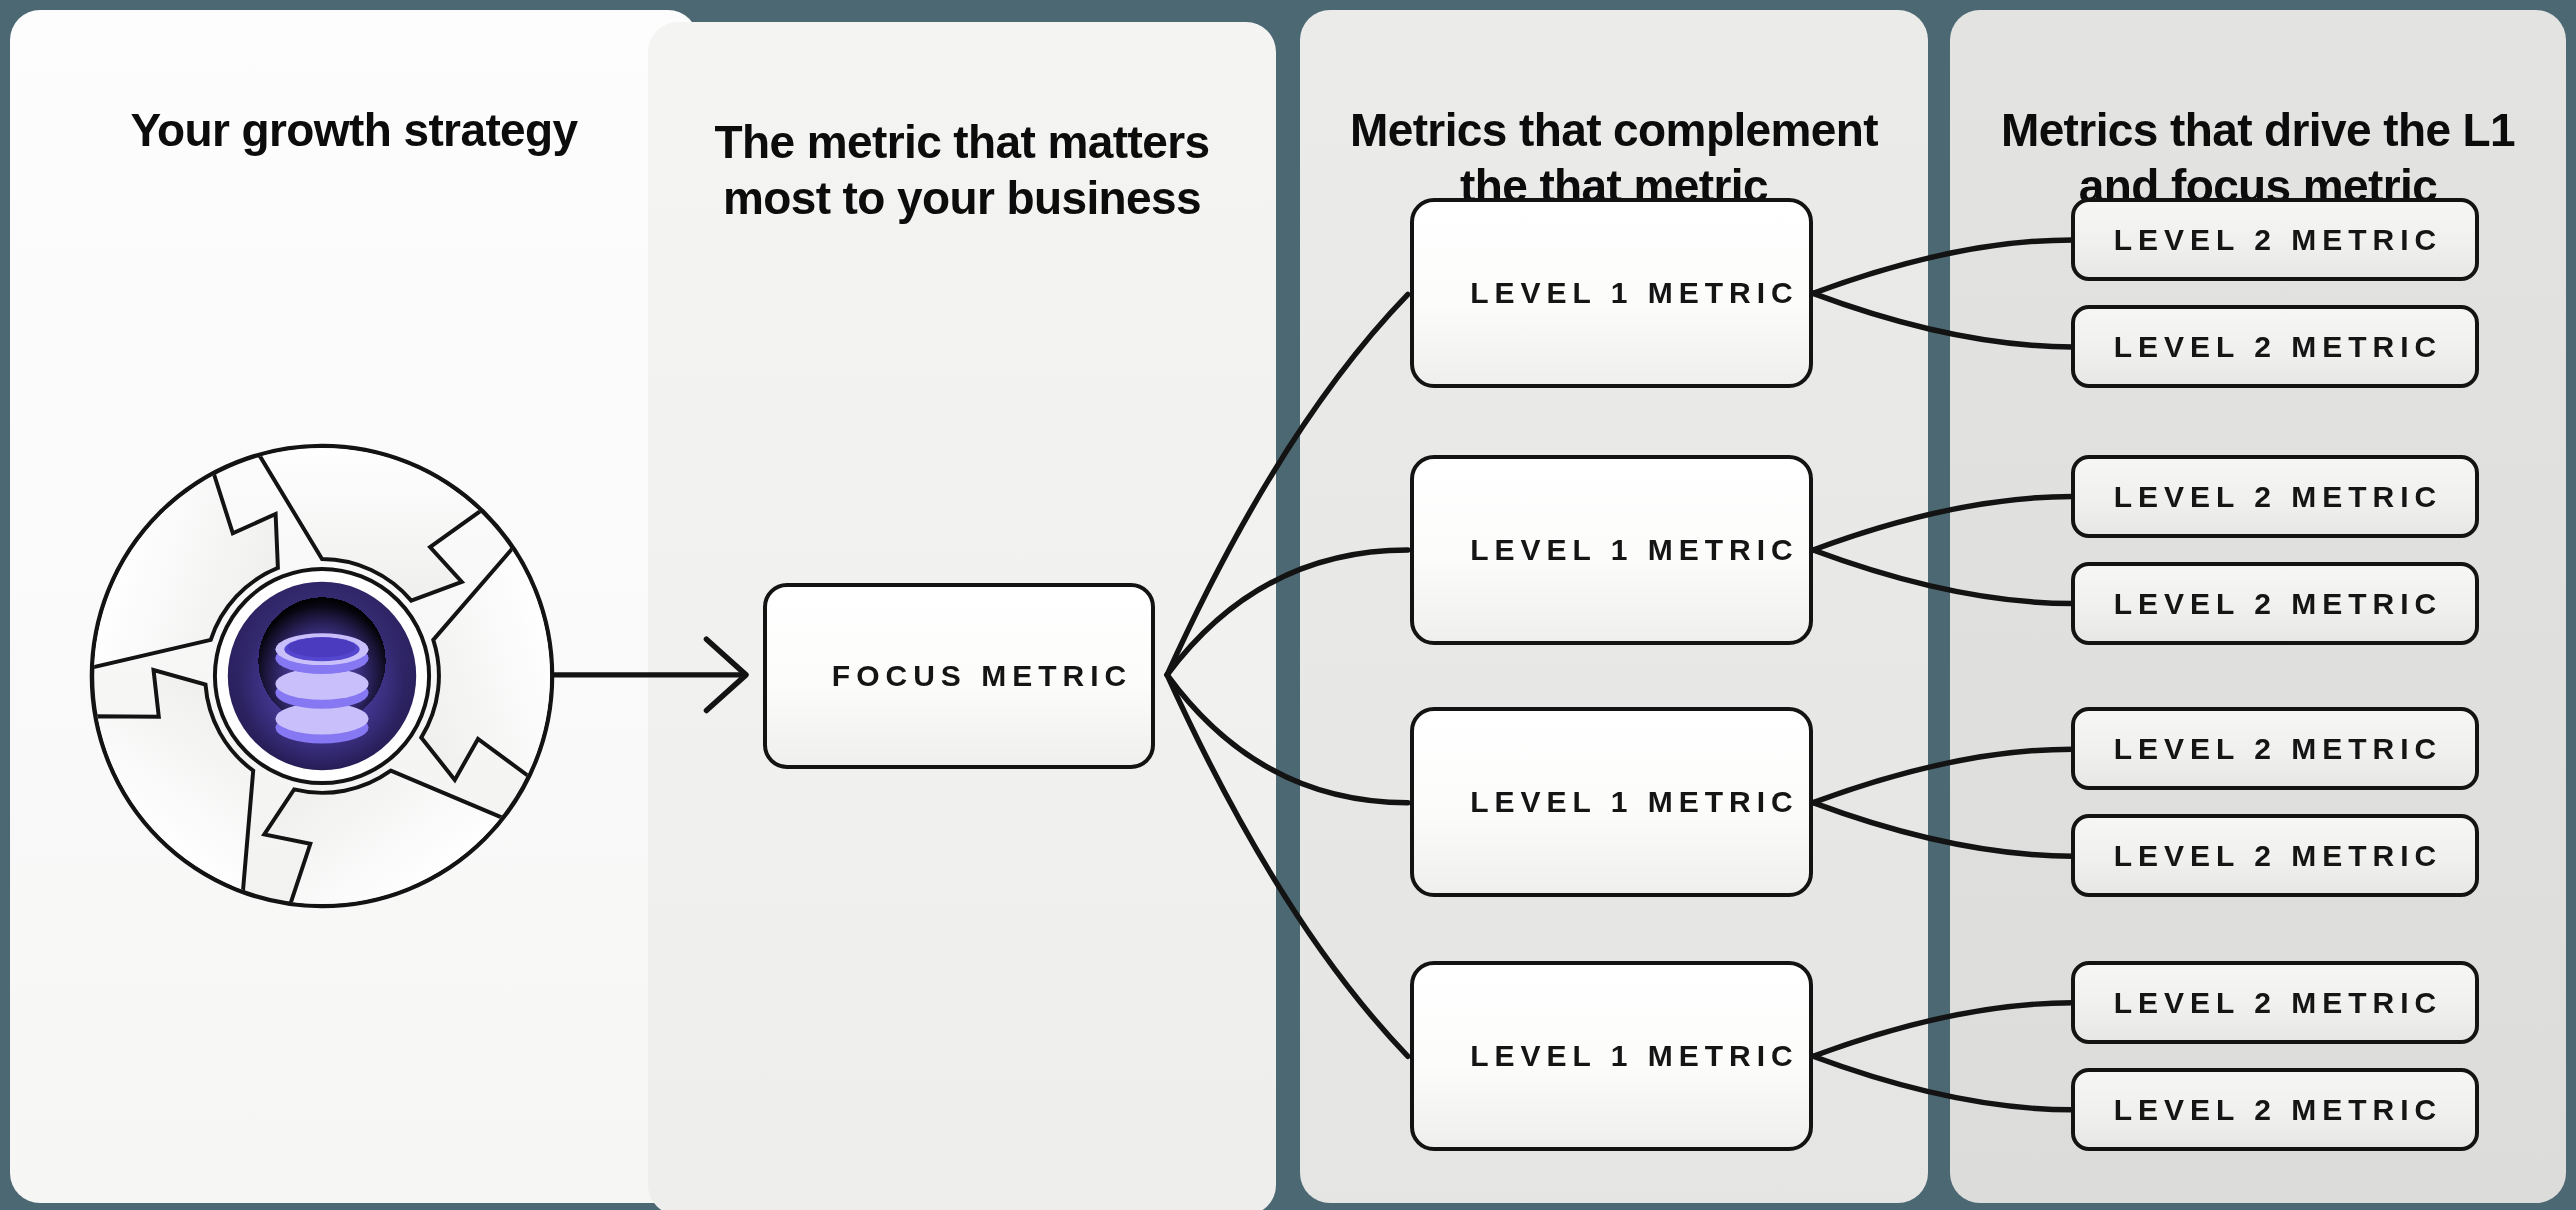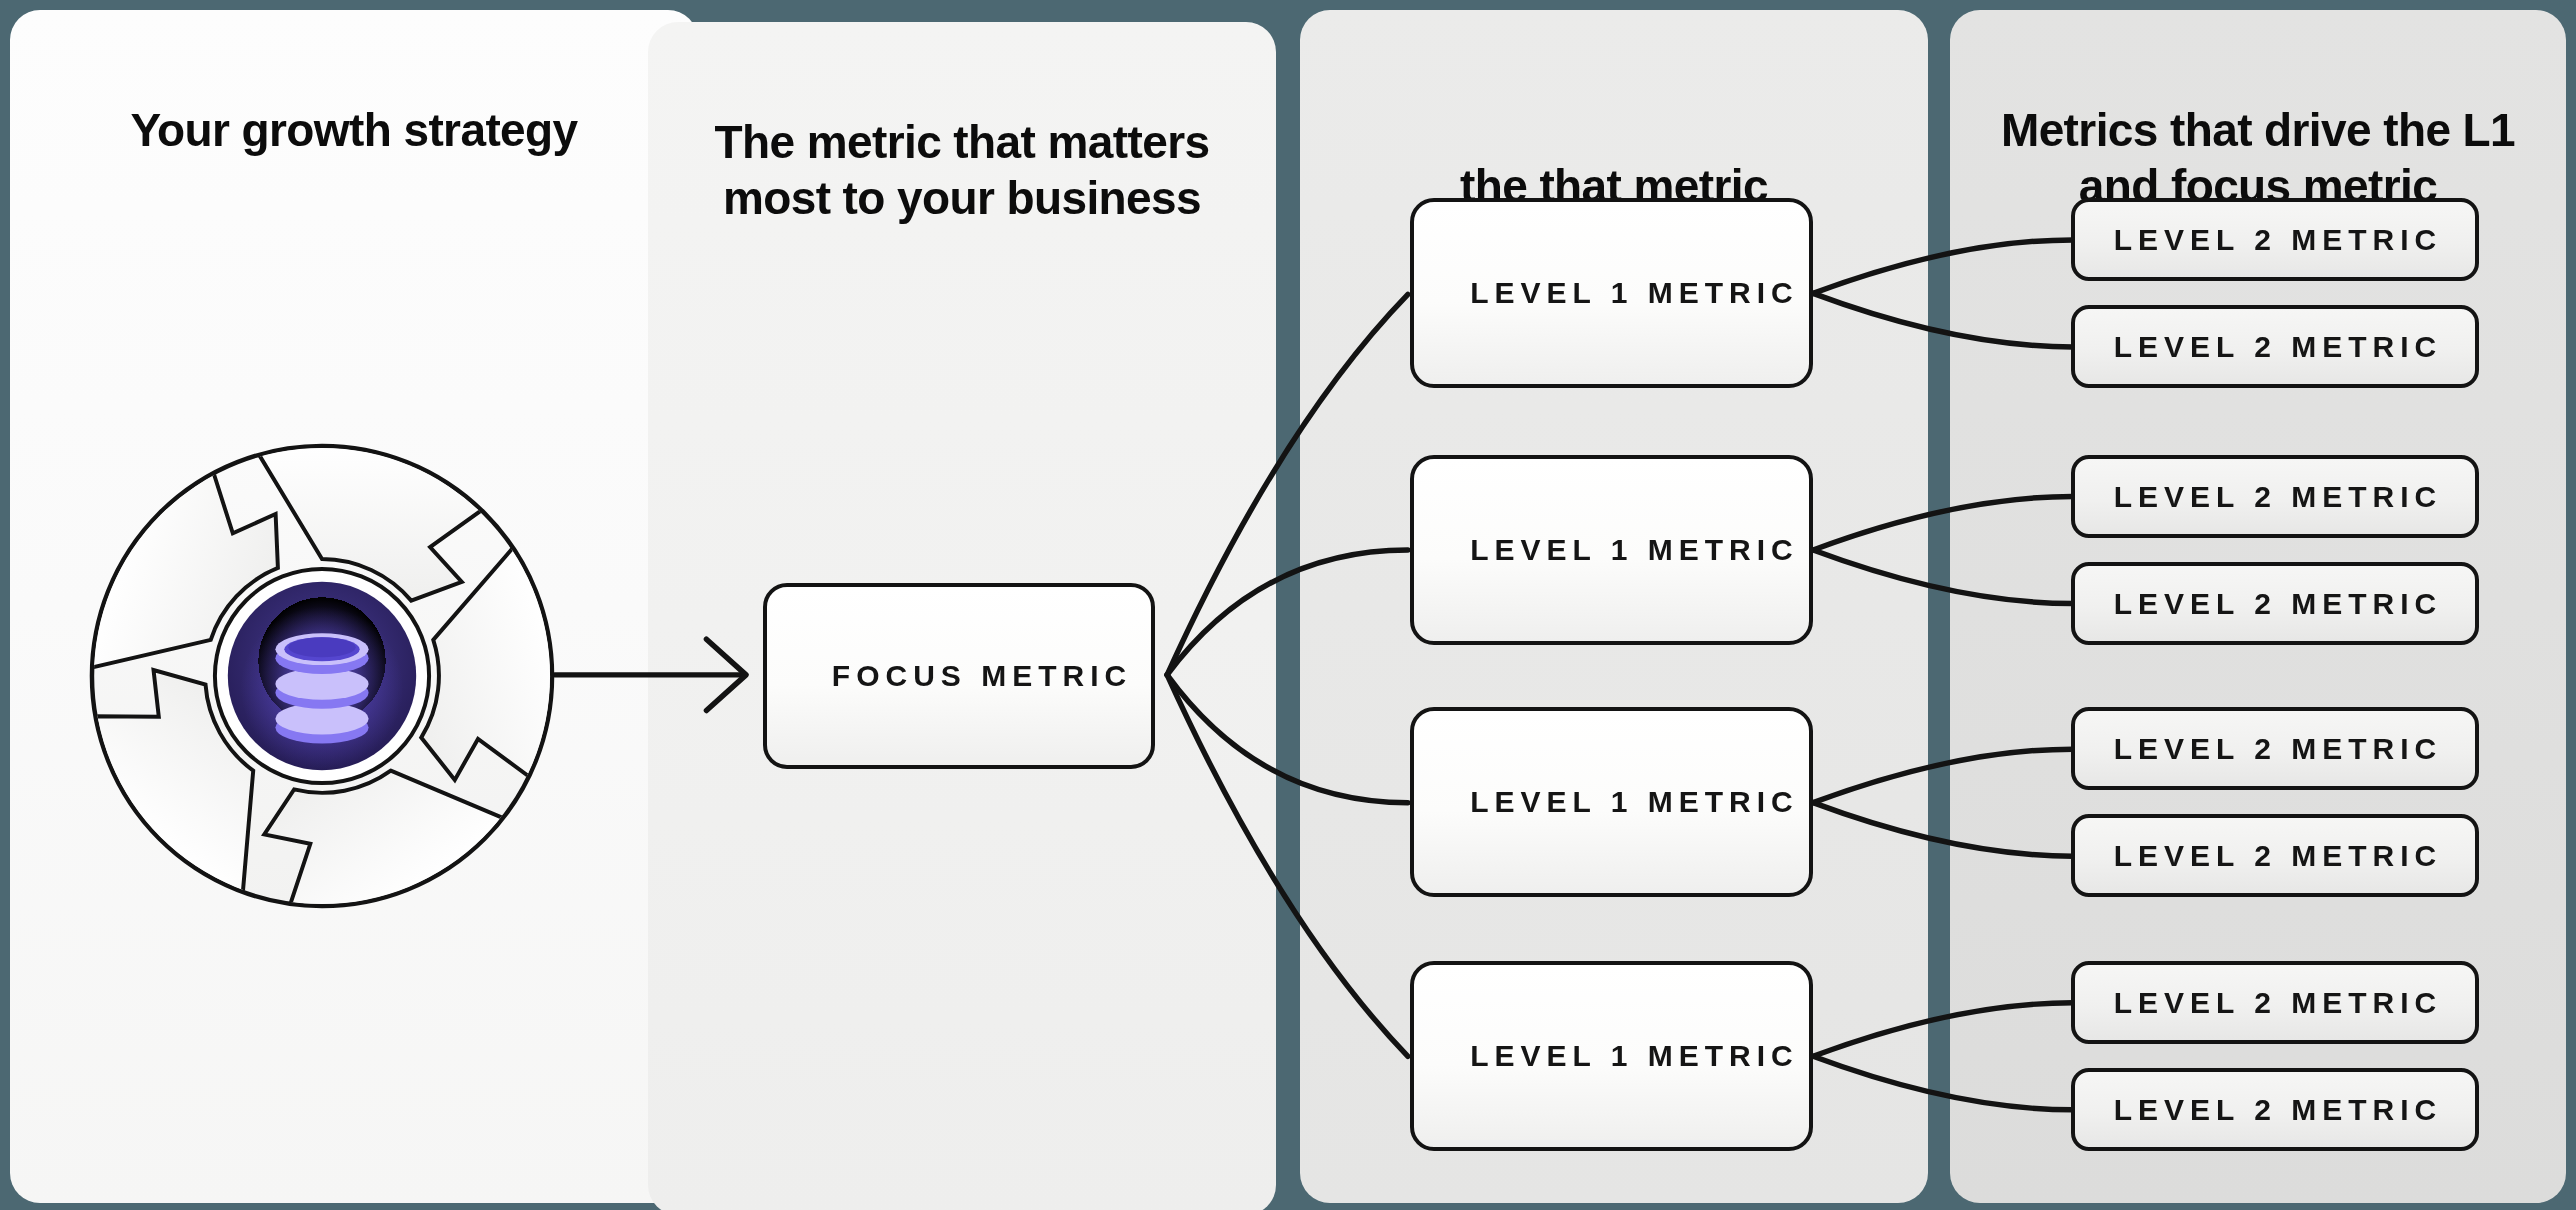--- a/index.html
+++ b/index.html
@@ -48,21 +48,21 @@
 
   <section class="panel panel-2">
     <h2 class="panel-title">
       <span class="label-span">The metric that matters</span><br>
       <span class="label-span">most to your business</span>
     </h2>
   </section>
 
   <section class="panel panel-3">
     <h2 class="panel-title">
-      <br>
+      <span class="label-span">Metrics that complement</span><br>
       <span class="label-span">the that metric</span>
     </h2>
   </section>
 
   <section class="panel panel-4">
     <h2 class="panel-title">
       <span class="label-span">Metrics that drive the L1</span><br>
       <span class="label-span">and focus metric</span>
     </h2>
   </section>

